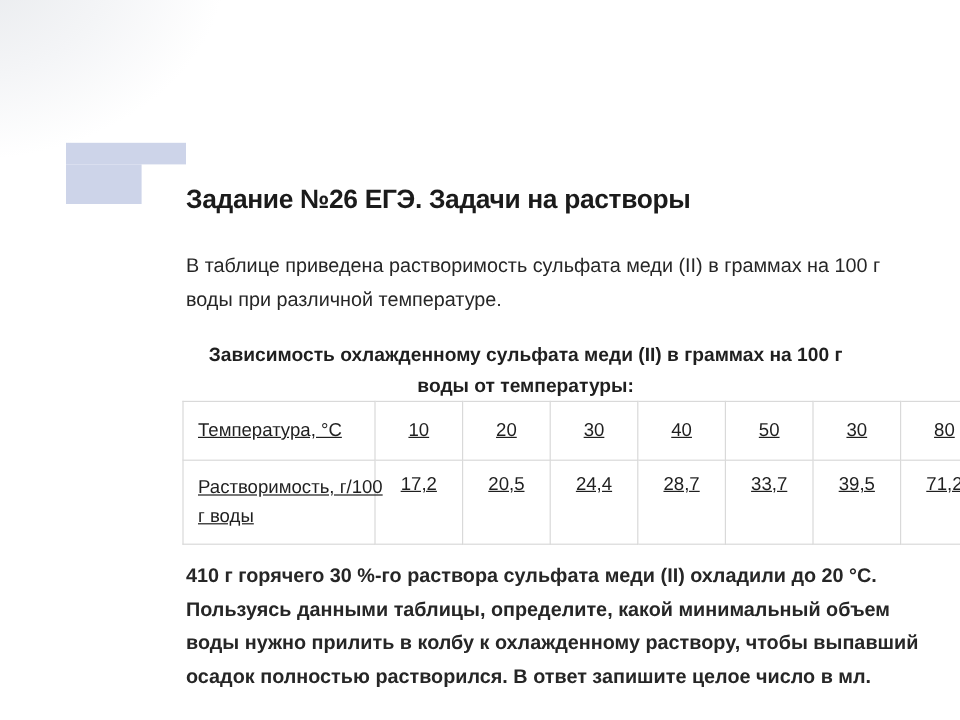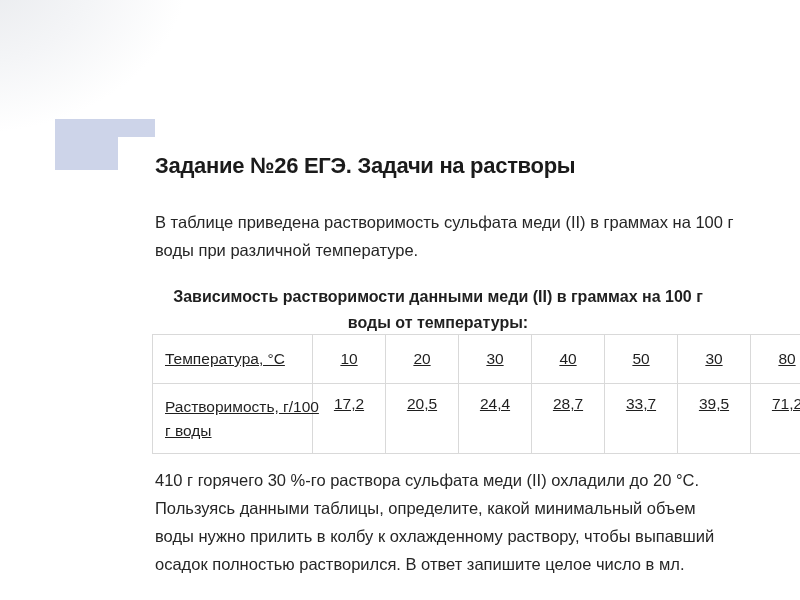--- a/index.html
+++ b/index.html
@@ -57,21 +57,21 @@
 
   .para {
     position: absolute;
     left: 155px;
     font-size: 16.5px;
     line-height: 28px;
     color: #262626;
   }
   .para .line { white-space: nowrap; }
   .intro { top: 208px; }
-  .task  { top: 466px; }
+  .task  { top: 466px; font-weight: bold; }
 
   .table-caption {
     position: absolute;
     left: 152px; top: 284px;
     width: 572px;
     text-align: center;
     font-size: 16px;
     font-weight: 700;
     line-height: 26px;
     color: #1f1f1f;
@@ -124,21 +124,21 @@
   <div class="deco-bottom"></div>
 
   <h1 class="page-title">Задание №26 ЕГЭ. Задачи на растворы</h1>
 
   <div class="para intro">
     <div class="line">В таблице приведена растворимость сульфата меди (II) в граммах на 100 г</div>
     <div class="line">воды при различной температуре.</div>
   </div>
 
   <div class="table-caption">
-    <div class="line">Зависимость растворимости данными меди (II) в граммах на 100 г</div>
+    <div class="line">Зависимость охлажденному сульфата меди (II) в граммах на 100 г</div>
     <div class="line">воды от температуры:</div>
   </div>
 
   <table class="data-table">
     <colgroup>
       <col class="c-label">
       <col>
         <col>
         <col>
         <col>

